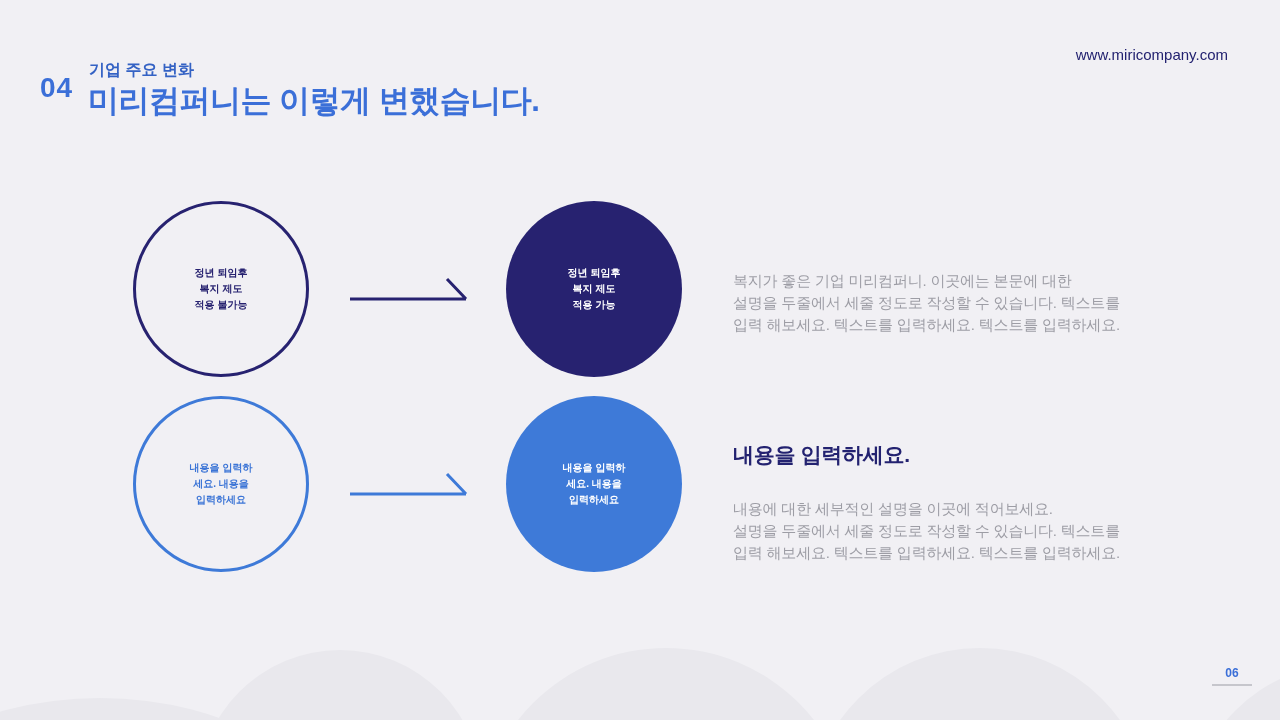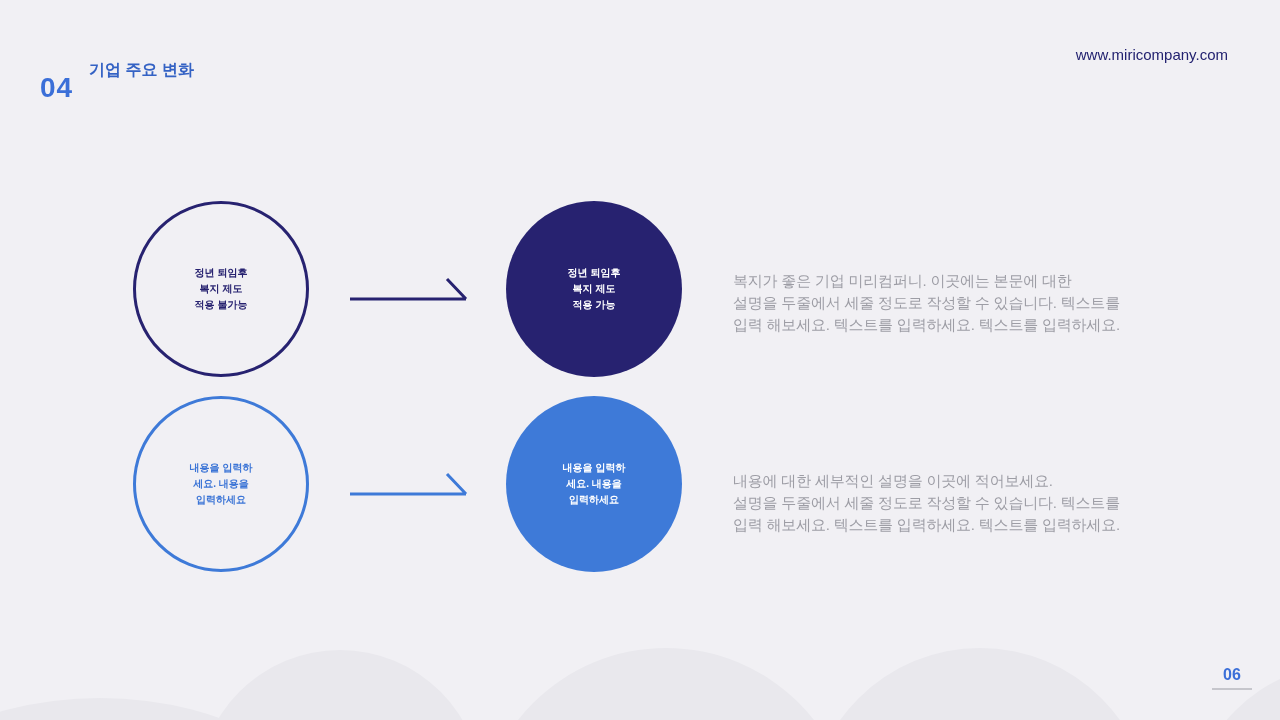--- a/index.html
+++ b/index.html
@@ -47,36 +47,37 @@
   .arrow path{fill:none;stroke-width:3;}
 
   
   .text-block{position:absolute;left:733px;width:420px;}
   .text-block.t1{top:241px;}
   .text-block.t2{top:441px;}
   .text-block h2{font-size:21px;font-weight:bold;color:var(--heading_navy);letter-spacing:-0.3px;}
   .text-block p{margin-top:29px;font-size:15px;line-height:22px;color:var(--body_gray);white-space:pre-line;letter-spacing:-0.2px;}
 
   
-  .page-number{position:absolute;left:1212px;top:666px;width:40px;text-align:center;font-size:16px;font-weight:bold;color:var(--accent);padding-bottom:4px;border-bottom:2px solid var(--underline_gray);}
+  .page-number{position:absolute;left:1212px;top:666px;width:40px;text-align:center;font-size:12px;font-weight:bold;color:var(--accent);padding-bottom:4px;border-bottom:2px solid var(--underline_gray);}
 </style>
 </head>
 <body>
 
 <div class="slide">
 
   <div class="bump b1"></div>
   <div class="bump b2"></div>
   <div class="bump b3"></div>
   <div class="bump b4"></div>
   <div class="bump b5"></div>
 
   <div class="section-number">04</div>
   <div class="section-label">기업 주요 변화</div>
   <div class="website">www.miricompany.com</div>
+  <h1 class="page-title">미리컴퍼니는 이렇게 변했습니다.</h1>
 
   <div class="circle outline-navy">정년 퇴임후
 복지 제도
 적용 불가능</div>
   <svg class="arrow a1" viewBox="0 0 120 26">
     <path d="M2 24 L118 24 M99 4 L118 24"></path>
   </svg>
   <div class="circle fill-navy">정년 퇴임후
 복지 제도
 적용 가능</div>
@@ -89,20 +90,21 @@
   <div class="circle outline-blue">내용을 입력하
 세요. 내용을
 입력하세요</div>
   <svg class="arrow a2" viewBox="0 0 120 26">
     <path d="M2 24 L118 24 M99 4 L118 24"></path>
   </svg>
   <div class="circle fill-blue">내용을 입력하
 세요. 내용을
 입력하세요</div>
   <div class="text-block t2">
+    <h2>내용을 입력하세요.</h2>
     <p>내용에 대한 세부적인 설명을 이곳에 적어보세요.
 설명을 두줄에서 세줄 정도로 작성할 수 있습니다. 텍스트를
 입력 해보세요. 텍스트를 입력하세요. 텍스트를 입력하세요.</p>
   </div>
 
   <div class="page-number">06</div>
 
 </div>
 
 </body></html>

